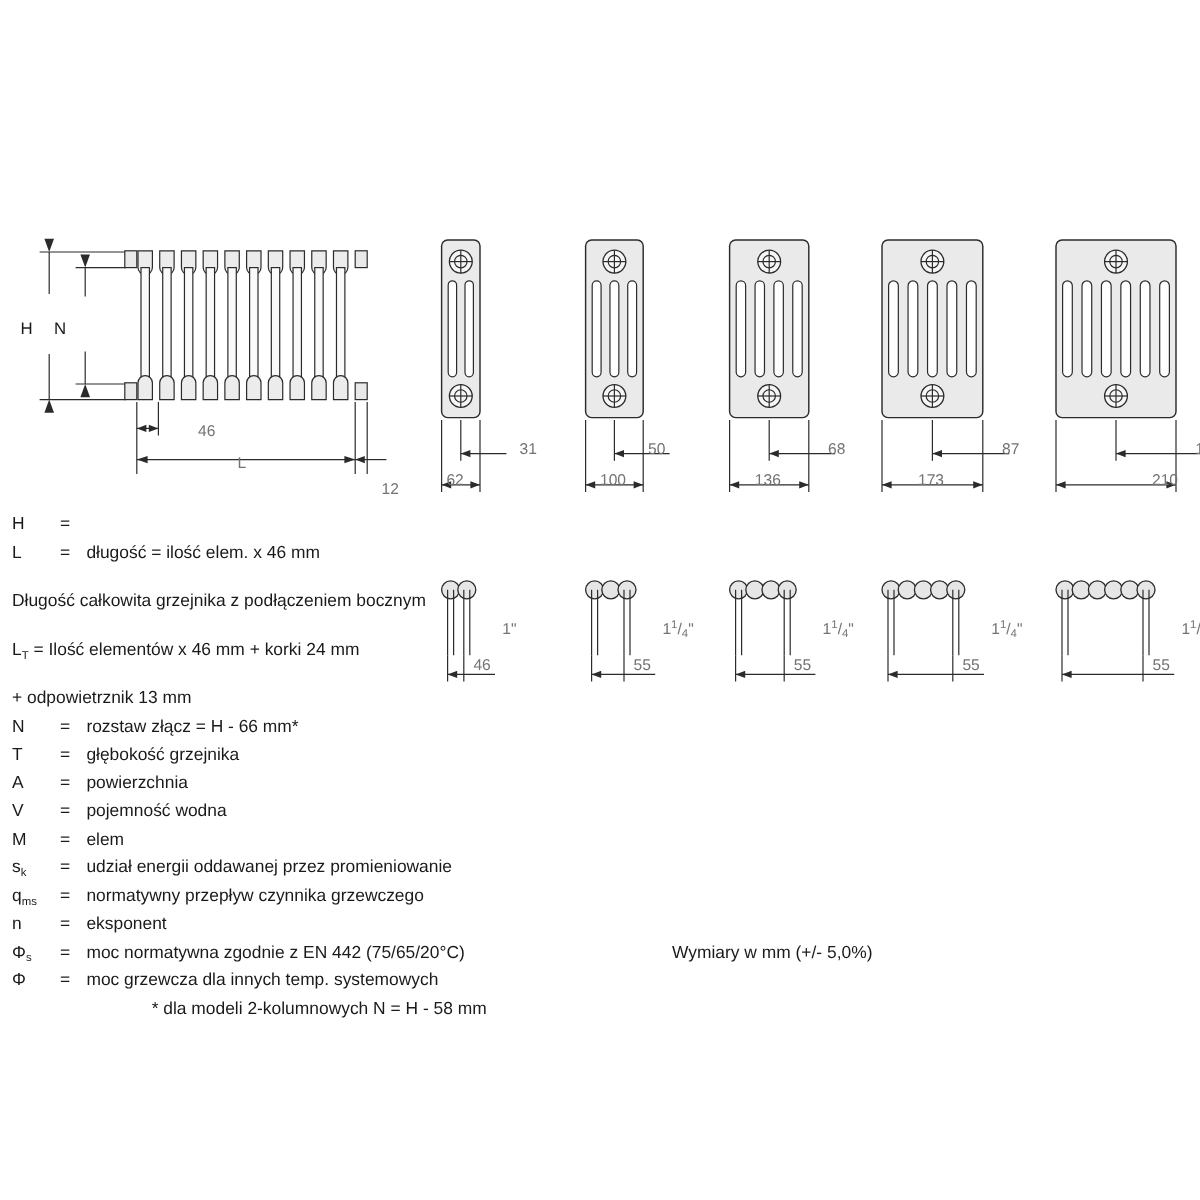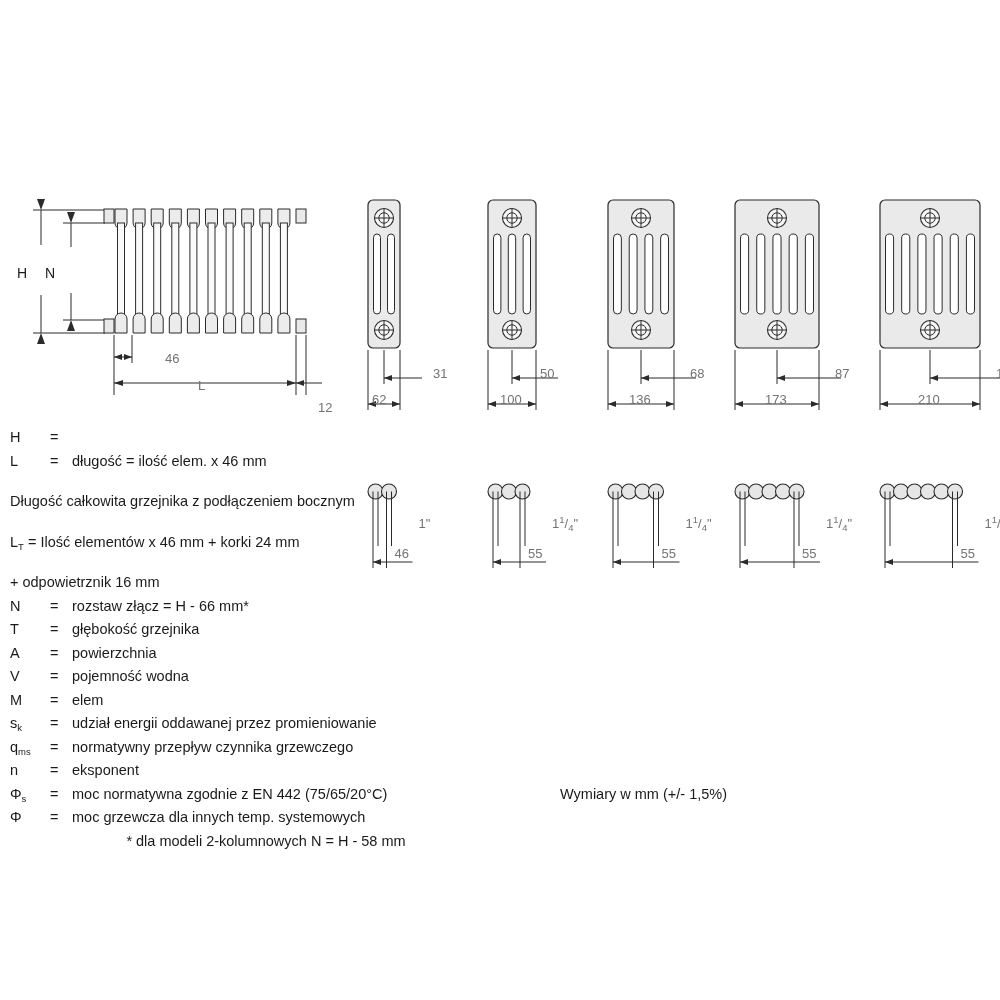--- a/index.html
+++ b/index.html
@@ -299,21 +299,21 @@
         <line x1="60" y1="155" x2="60" y2="189" stroke="#2b2b2b" stroke-width="1"></line>
         <line x1="10" y1="155" x2="10" y2="215" stroke="#2b2b2b" stroke-width="1"></line>
         <line x1="110" y1="155" x2="110" y2="215" stroke="#2b2b2b" stroke-width="1"></line>
         <line x1="60" y1="183" x2="132" y2="183" stroke="#2b2b2b" stroke-width="1"></line>
         <polygon points="60,183 68,180 68,186" fill="#2b2b2b"></polygon>
         <line x1="10" y1="209" x2="110" y2="209" stroke="#2b2b2b" stroke-width="1"></line>
         <polygon points="10,209 18,206 18,212" fill="#2b2b2b"></polygon>
         <polygon points="110,209 102,206 102,212" fill="#2b2b2b"></polygon>
       </svg>
       <div class="dim-txt" style="left: 996px; top: 366px;">105</div>
-      <div class="dim-txt" style="left: 918px; top: 392px;">210</div>
+      <div class="dim-txt" style="left: 960px; top: 392px;">210</div>
     </div>
 
   <div id="topviews-host">
       <svg width="190" height="120" style="position: absolute; left: 358px; top: 478px;">
         <circle cx="17.5" cy="13.5" r="7.5" fill="#e6e6e6" stroke="#2b2b2b" stroke-width="1.1"></circle>
         <circle cx="31" cy="13.5" r="7.5" fill="#e6e6e6" stroke="#2b2b2b" stroke-width="1.1"></circle>
         <line x1="15" y1="13.5" x2="15" y2="68" stroke="#2b2b2b" stroke-width="1"></line>
         <line x1="20" y1="13.5" x2="20" y2="68" stroke="#2b2b2b" stroke-width="1"></line>
         <line x1="28.5" y1="13.5" x2="28.5" y2="68" stroke="#2b2b2b" stroke-width="1"></line>
         <line x1="33.5" y1="13.5" x2="33.5" y2="68" stroke="#2b2b2b" stroke-width="1"></line>
@@ -403,21 +403,21 @@
       <span class="legend-txt">długość = ilość elem. x 46 mm</span>
     </div>
 
     <div class="legend-full">Długość całkowita grzejnika z podłączeniem bocznym</div>
 
     <div class="legend-full">
       <span>L</span><sub>T</sub>
       <span>= Ilość elementów x 46 mm + korki 24 mm</span>
     </div>
 
-    <div class="legend-full">+ odpowietrznik 16 mm</div>
+    <div class="legend-full">+ odpowietrznik 13 mm</div>
 
     <div class="legend-row">
       <span class="legend-sym">N</span>
       <span class="legend-eq">=</span>
       <span class="legend-txt">rozstaw złącz = H - 66 mm*</span>
     </div>
     <div class="legend-row">
       <span class="legend-sym">T</span>
       <span class="legend-eq">=</span>
       <span class="legend-txt">głębokość grzejnika</span>
@@ -460,15 +460,15 @@
     </div>
     <div class="legend-row">
       <span class="legend-sym"><span>Φ</span><sub></sub></span>
       <span class="legend-eq">=</span>
       <span class="legend-txt">moc grzewcza dla innych temp. systemowych</span>
     </div>
 
     <div class="legend-indent">* dla modeli 2-kolumnowych N = H - 58 mm</div>
   </div>
 
-  <div class="footnote">Wymiary w mm (+/- 1,5%)</div>
+  <div class="footnote">Wymiary w mm (+/- 5,0%)</div>
 
 </div>
 
 </body></html>

